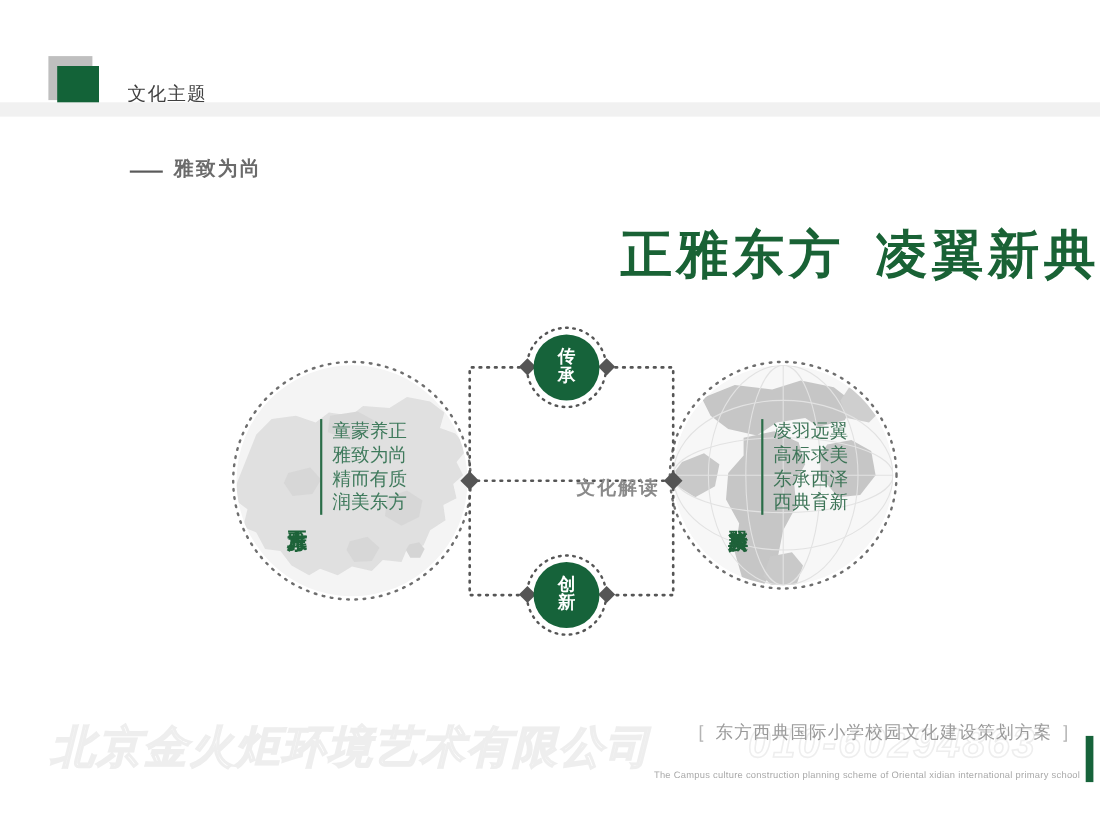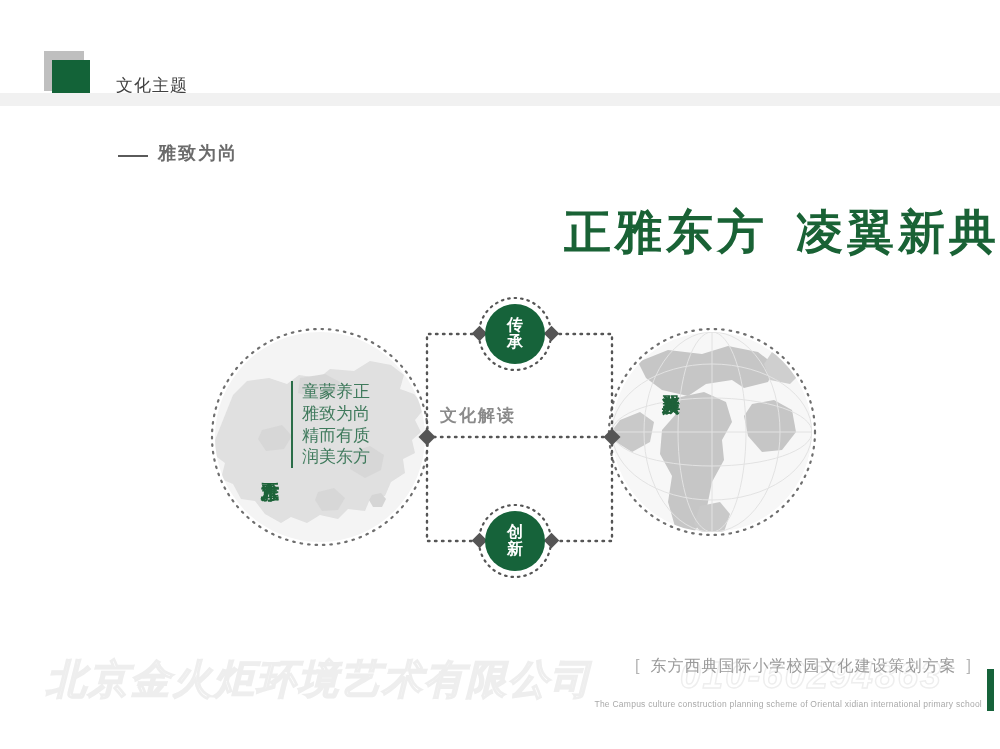--- a/index.html
+++ b/index.html
@@ -102,22 +102,22 @@
     display:flex; align-items:center; justify-content:center;
     color:#ffffff; font-size:16px; font-weight:bold;
     line-height:1.05;
     text-align:center;
   }
   .knob span{ display:block; }
   .knob-top{ left:485px; top:304px; }
   .knob-bottom{ left:485px; top:511px; }
 
   .center-label{
-    position:absolute; left:440px; top:404px;
-    width:160px; text-align:left;
+    position:absolute; left:440px; top:432px;
+    width:160px; text-align:right;
     font-size:17px; font-weight:bold; color:#8a8a8a;
     letter-spacing:2px; white-space:nowrap;
   }
 
   
   .wm-company{
     position:absolute; left:46px; top:652px;
     font-size:40px; font-weight:bold;
     font-style:italic;
     letter-spacing:2px;
@@ -251,20 +251,26 @@
         <div>童蒙养正</div>
         <div>雅致为尚</div>
         <div>精而有质</div>
         <div>润美东方</div>
       </div>
     </div>
 
     <div class="panel panel-right">
       <div class="vert">凌翼新典</div>
       <div class="divider"></div>
+      <div class="lines">
+        <div>凌羽远翼</div>
+        <div>高标求美</div>
+        <div>东承西泽</div>
+        <div>西典育新</div>
+      </div>
     </div>
 
     <div class="knob knob-top">
       <div>
         <span>传</span>
         <span>承</span>
       </div>
     </div>
     <div class="knob knob-bottom">
       <div>

